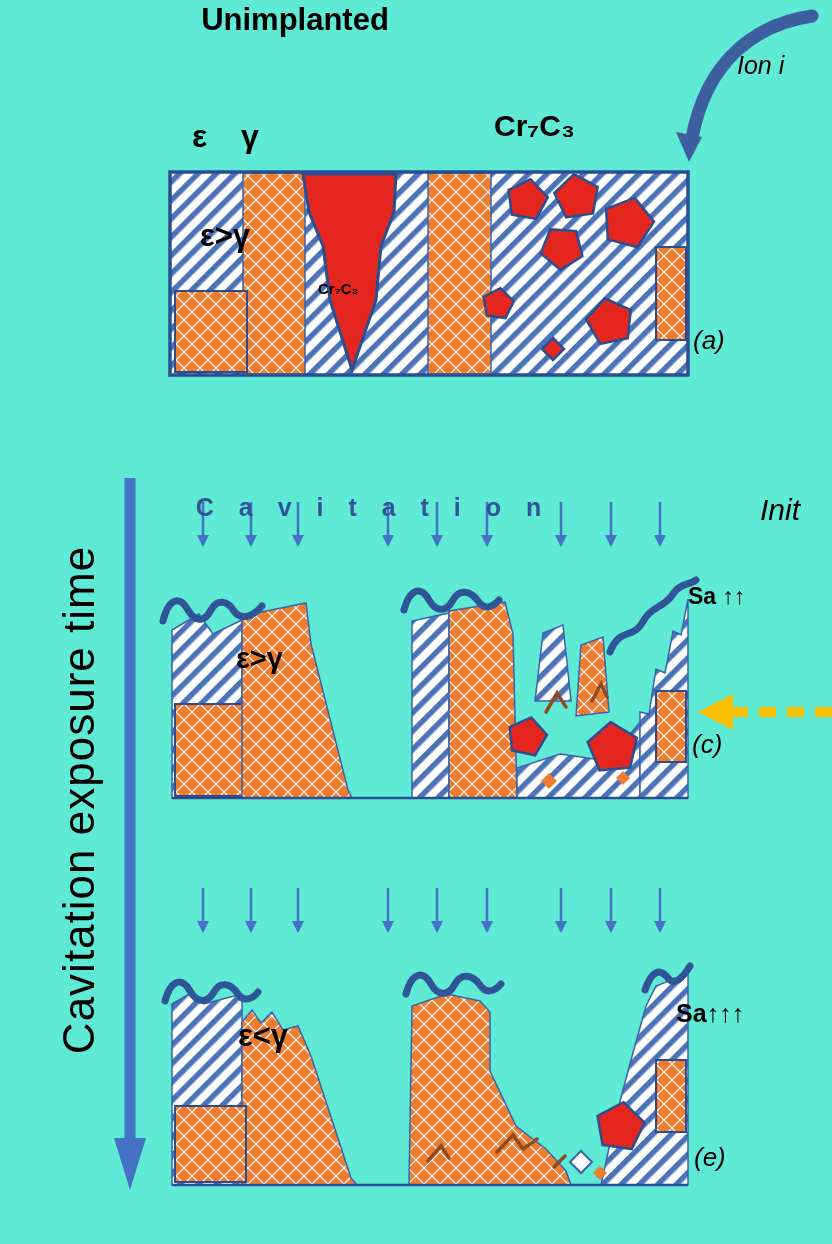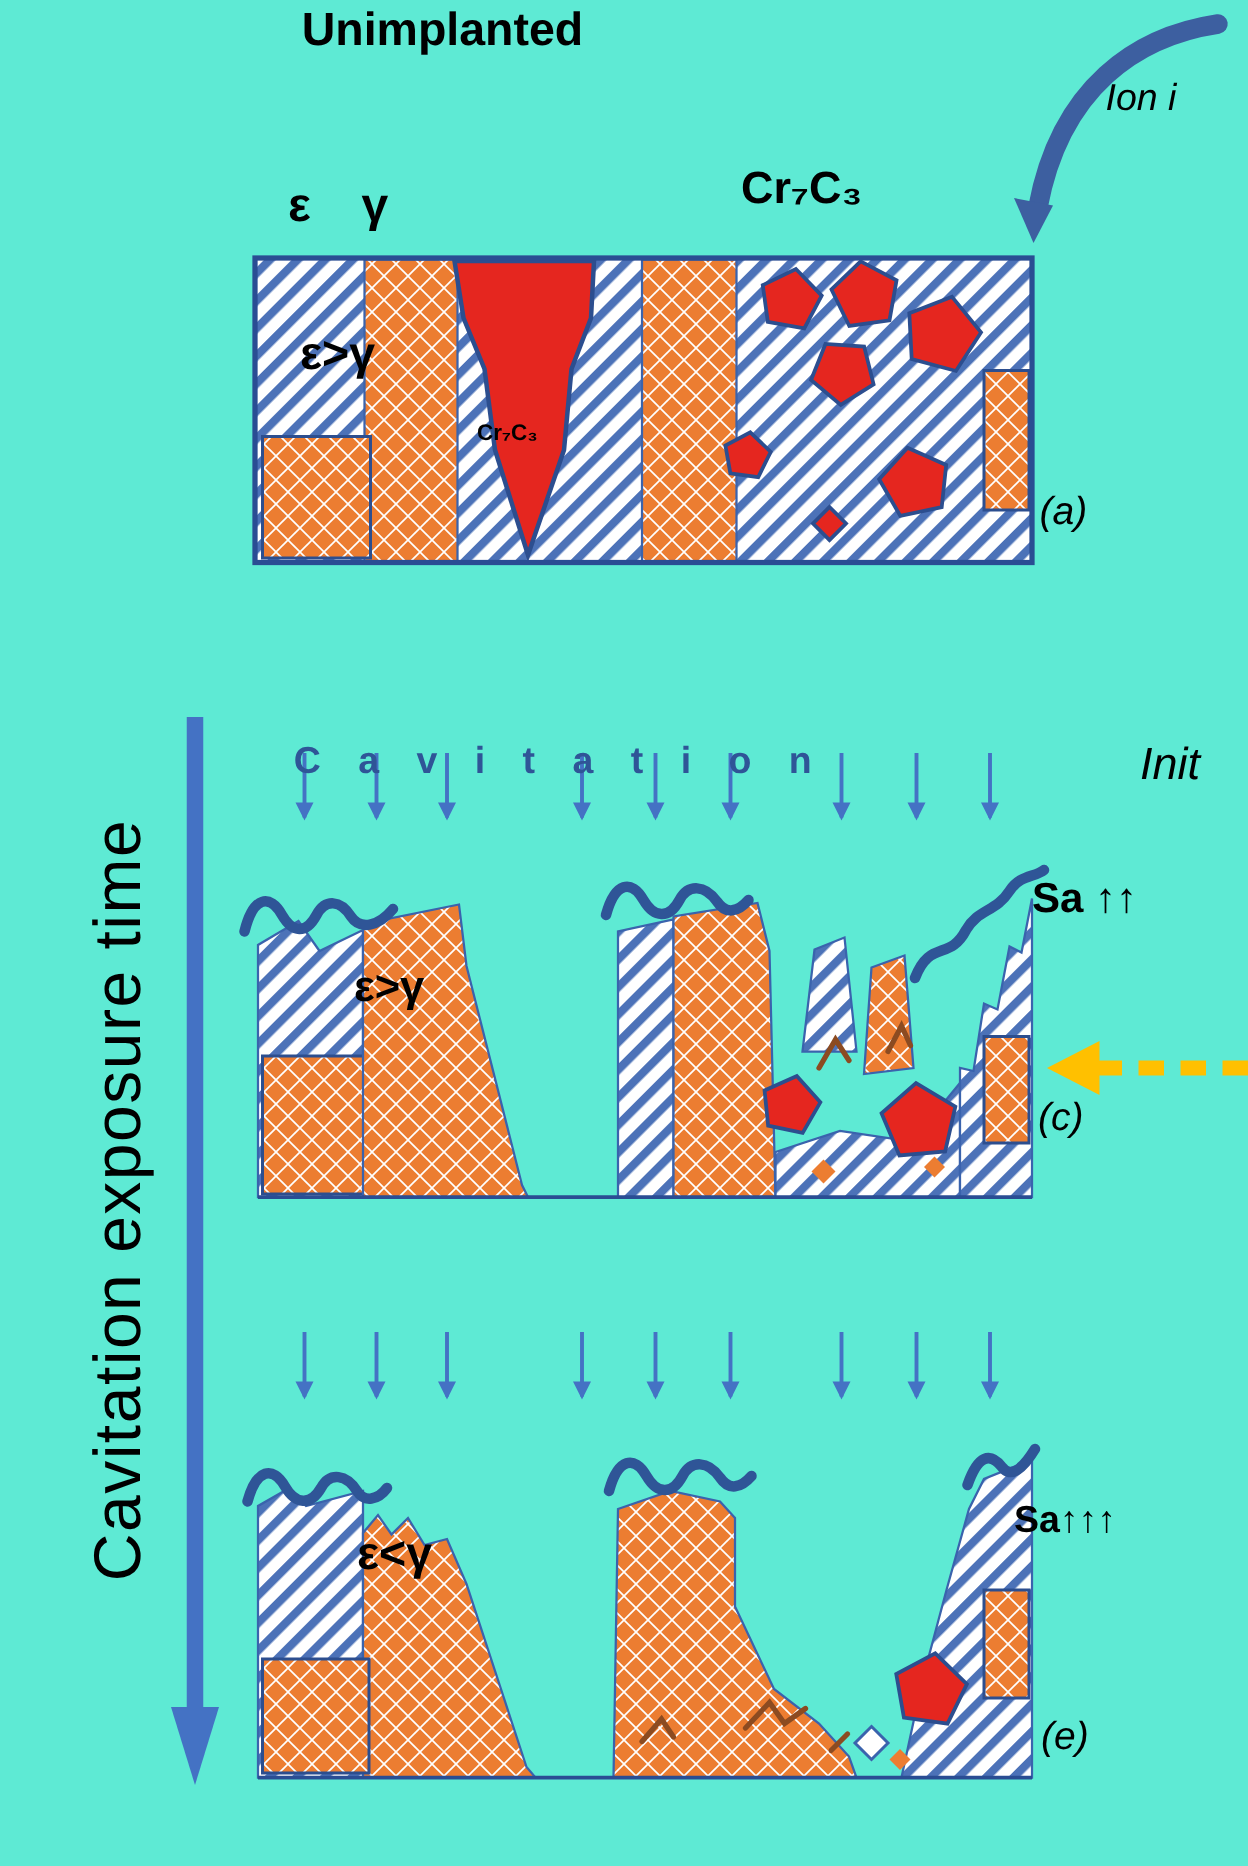--- a/index.html
+++ b/index.html
@@ -162,21 +162,21 @@
   <div class="lbl b" style="left:494px;top:110px;font-size:30px;">Cr₇C₃</div>
 
   <div class="lbl b" style="left:200px;top:220px;font-size:31px;">ε&gt;γ</div>
   <div class="lbl b" style="left:318px;top:281px;font-size:15px;">Cr₇C₃</div>
   <div class="lbl i" style="left:693px;top:327px;font-size:26px;">(a)</div>
 
   <div class="lbl b" style="left:168px;top:473px;width:410px;text-align:center;font-size:25px;letter-spacing:9px;color:#2F5597;margin-top:21px;">C a v i t a t i o n</div>
 
   <div class="lbl i" style="left:760px;top:494px;font-size:30px;">Init</div>
 
-  <div class="lbl" style="left:688px;top:584px;font-size:28px;font-weight:bold;">Sa ↑↑</div>
+  <div class="lbl" style="left:688px;top:584px;font-size:23px;font-weight:bold;">Sa ↑↑</div>
   <div class="lbl b" style="left:236px;top:643px;font-size:29px;">ε&gt;γ</div>
   <div class="lbl i" style="left:692px;top:731px;font-size:26px;">(c)</div>
 
   <div class="lbl" style="left:676px;top:1000px;font-size:25px;font-weight:bold;">Sa↑↑↑</div>
   <div class="lbl b" style="left:238px;top:1020px;font-size:31px;">ε&lt;γ</div>
   <div class="lbl i" style="left:694px;top:1144px;font-size:26px;">(e)</div>
 
   <div class="lbl" style="left:-248px;top:774px;width:660px;height:52px;text-align:center;font-size:44px;letter-spacing:1px;transform:rotate(-90deg);">Cavitation exposure time</div>
 </div>
 

